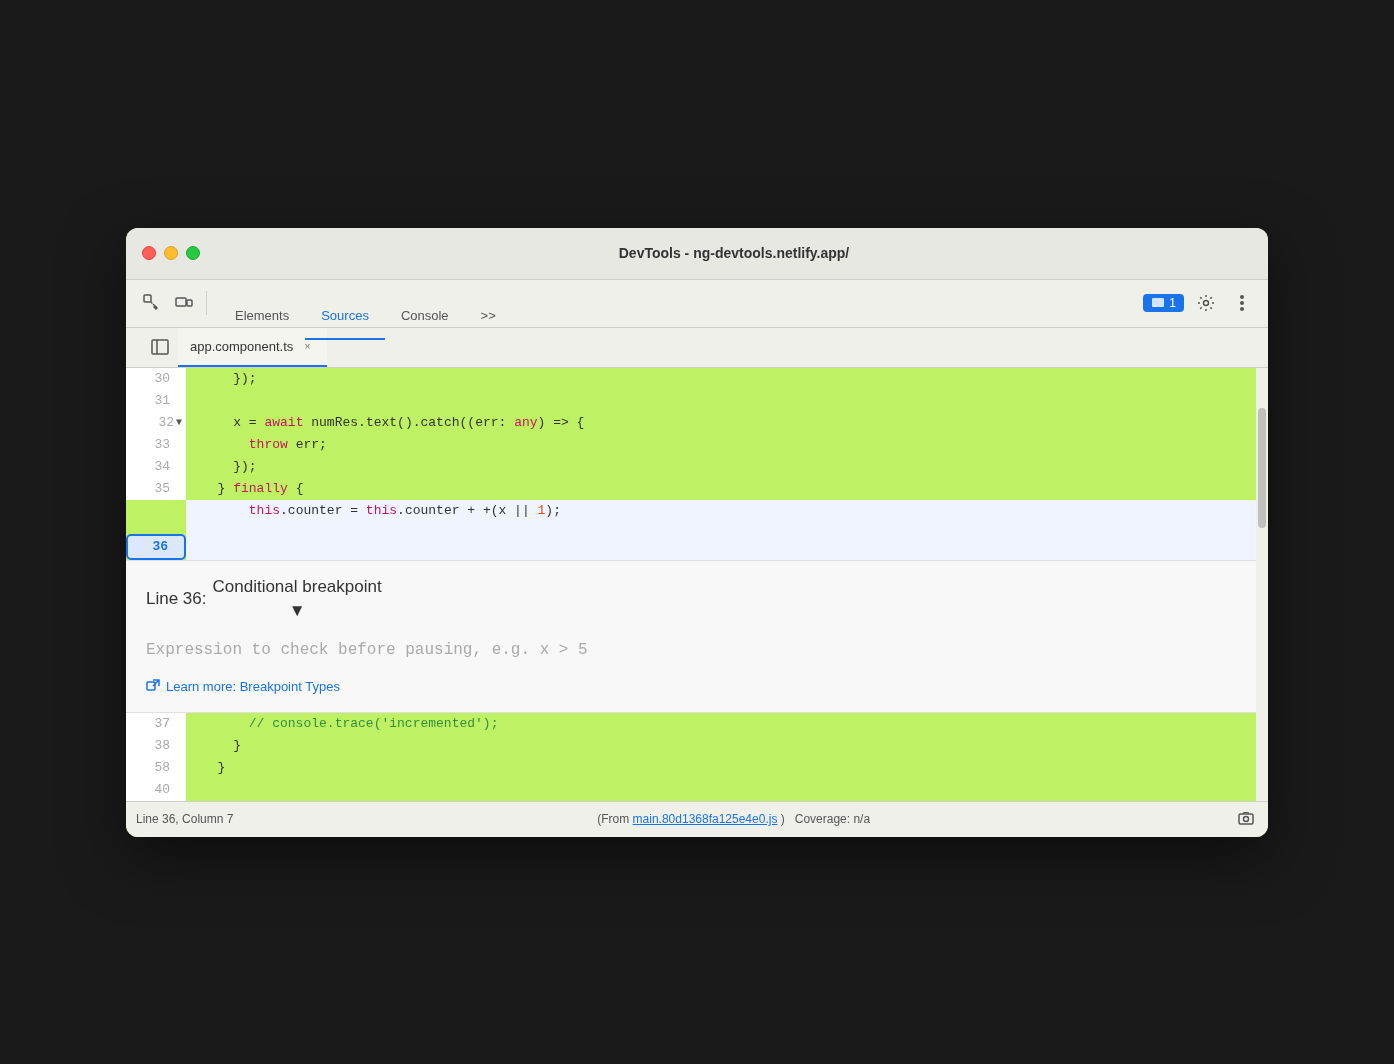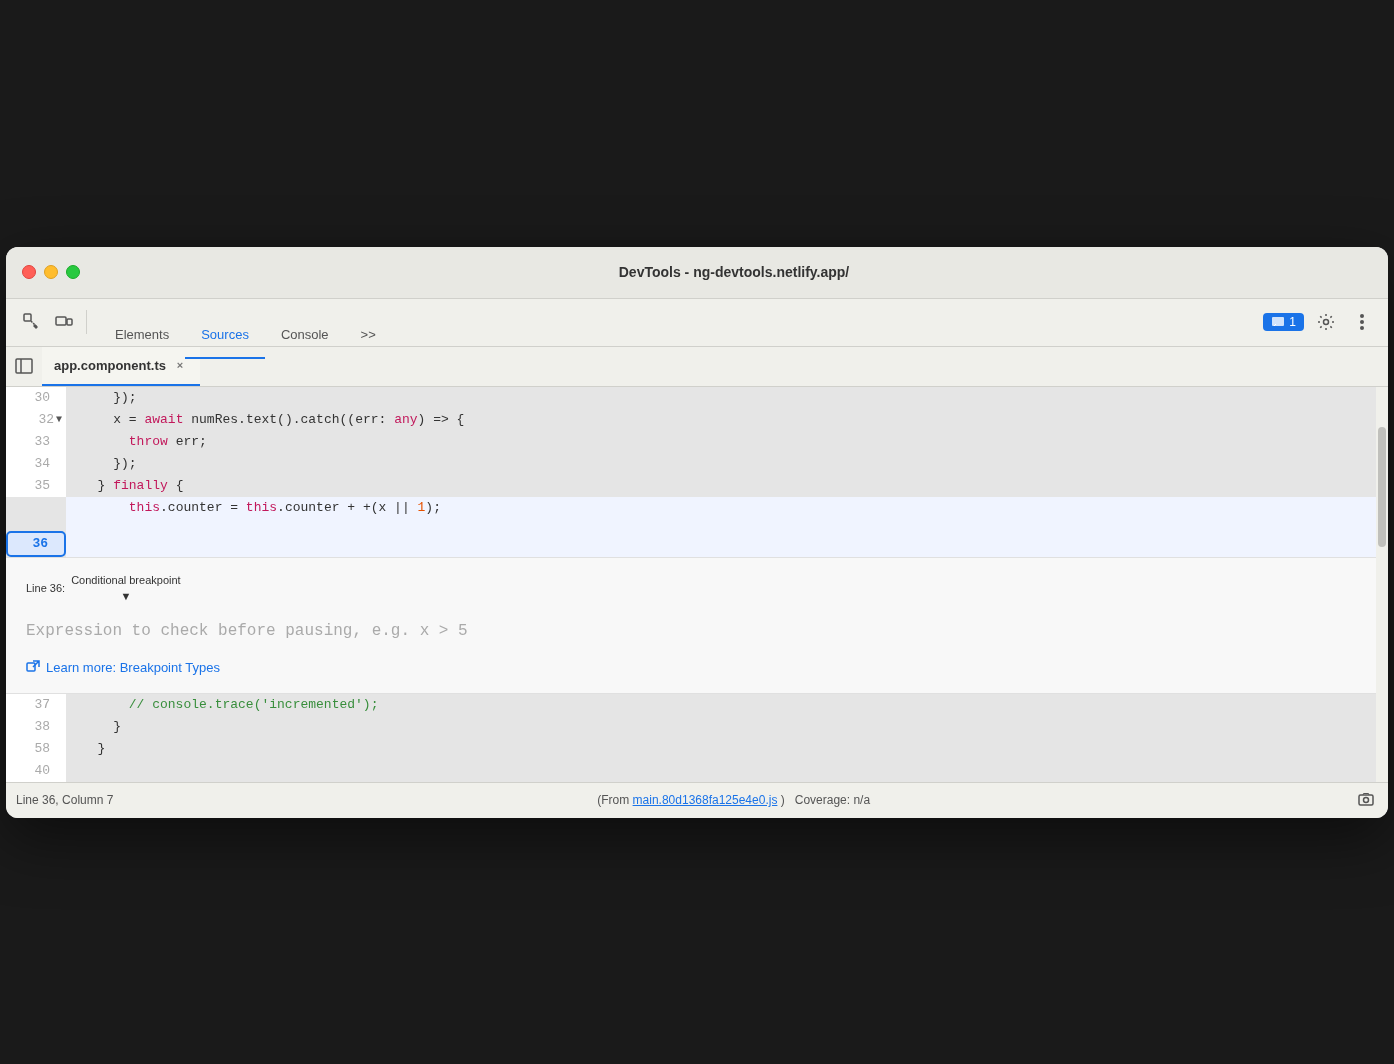--- a/index.html
+++ b/index.html
@@ -7,22 +7,22 @@
     body {
       background: #1a1a1a;
       display: flex;
       justify-content: center;
       align-items: center;
       min-height: 100vh;
       font-family: -apple-system, BlinkMacSystemFont, 'Segoe UI', sans-serif;
     }
 
     .window {
-      width: 1382px;
-      background: #e5e5e5;
+      width: 1142px;
+      background: #bef264;
       border-radius: 12px;
       box-shadow: 0 20px 60px rgba(0,0,0,0.5);
       overflow: hidden;
     }
 
     
     .titlebar {
       background: #e8e8e3;
       height: 52px;
       display: flex;
@@ -134,23 +134,22 @@
       cursor: pointer;
     }
 
     
     .file-tabbar {
       background: #f0f0eb;
       height: 40px;
       display: flex;
       align-items: center;
       border-bottom: 1px solid #d0d0cb;
-      padding-left: 4px;
+      padding-left: 20px;
       gap: 0;
-      font-weight: bold;
     }
 
     .sidebar-toggle-btn {
       width: 28px;
       height: 28px;
       border: none;
       background: transparent;
       cursor: pointer;
       display: flex;
       align-items: center;
@@ -232,21 +231,21 @@
 
     
     .breakpoint-panel {
       background: #f8f8f8;
       border-top: 1px solid #e0e0e0;
       border-bottom: 1px solid #e0e0e0;
       padding: 16px 20px;
     }
 
     .breakpoint-header {
-      font-size: 11px;
+      font-size: 17px;
       color: #333;
       margin-bottom: 16px;
       display: flex;
       align-items: center;
       gap: 6px;
     }
 
     .breakpoint-type-label {
       font-weight: 500;
     }
@@ -428,20 +427,24 @@
   </div>
 
   <div style="display:flex;">
     <div class="code-container">
 
       <div class="code-line">
         <div class="line-number">30</div>
         <div class="line-content"><span class="plain">    });</span></div>
       </div>
 
+      <div class="code-line">
+        <div class="line-number">31</div>
+        <div class="line-content"> </div>
+      </div>
 
       <div class="code-line">
         <div class="line-number" style="padding-right:4px; display:flex; align-items:center; justify-content:flex-end; gap:2px;">32 <span style="color:#555; font-size:10px;">▼</span></div>
         <div class="line-content"><span class="plain">    </span><span class="plain">x</span><span class="plain"> = </span><span class="kw">await</span><span class="plain"> numRes.</span><span class="fn">text</span><span class="plain">().</span><span class="fn">catch</span><span class="plain">((</span><span class="plain">err</span><span class="plain">: </span><span class="type">any</span><span class="plain">) =&gt; {</span></div>
       </div>
 
       <div class="code-line">
         <div class="line-number">33</div>
         <div class="line-content"><span class="plain">      </span><span class="kw">throw</span><span class="plain"> err;</span></div>
       </div>

